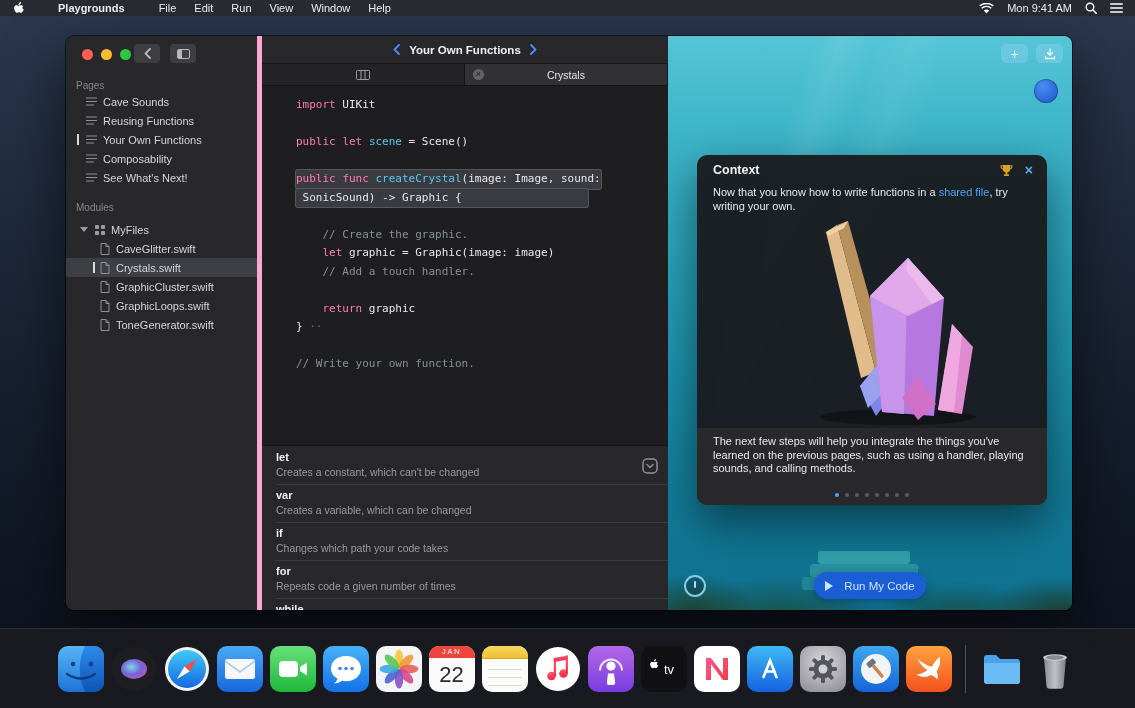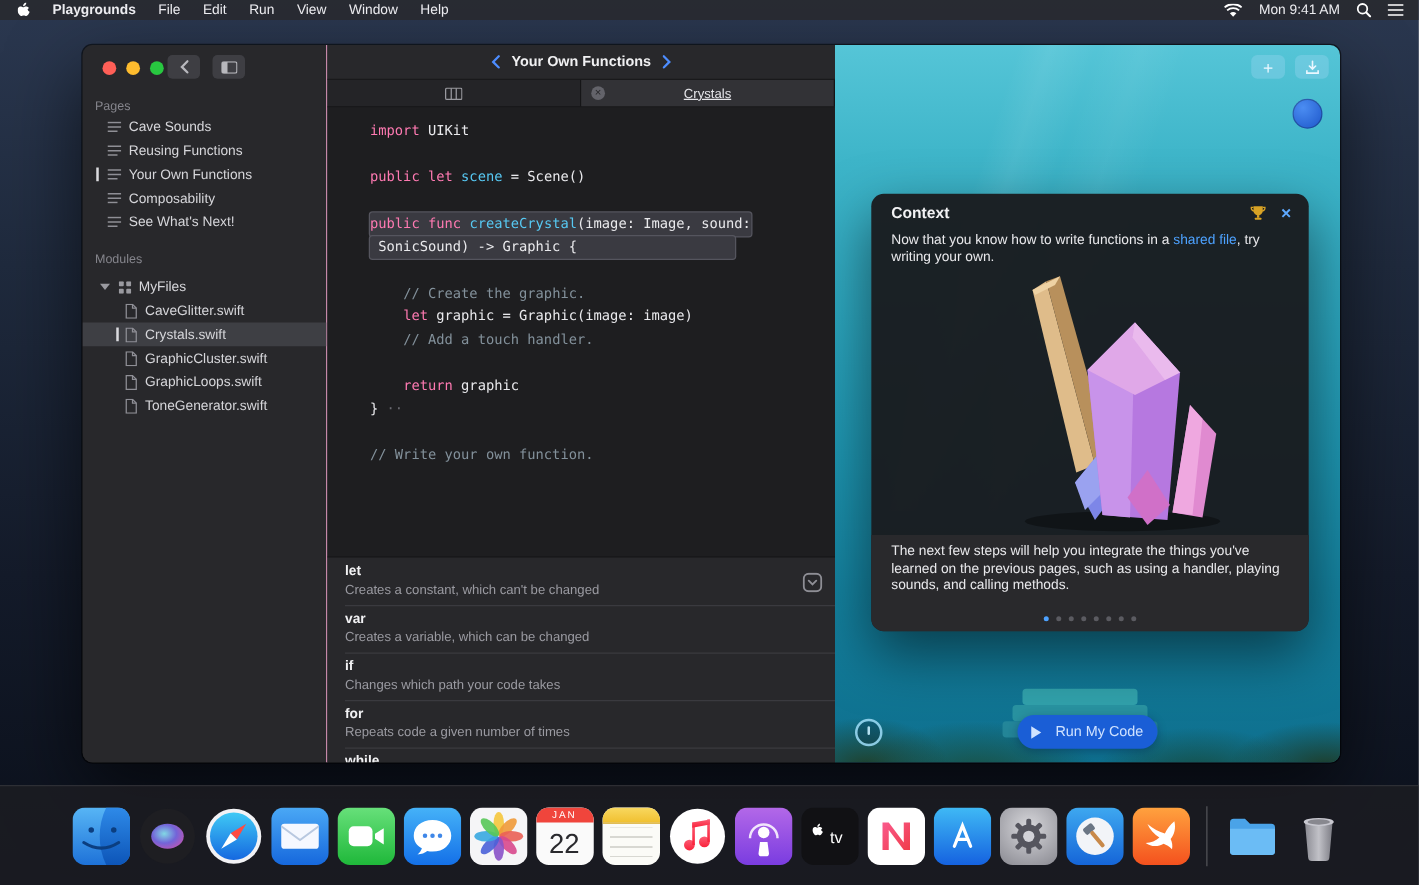--- a/index.html
+++ b/index.html
@@ -11,38 +11,38 @@
     color:#e8e8ec;
     -webkit-font-smoothing:antialiased;
   }
   svg { display:block; }
 
   
   .menubar {
     position:absolute; top:0; left:0; right:0; height:16px; z-index:60;
     background:rgba(40,42,48,0.95);
     display:flex; align-items:center; padding:0 12px;
-    font-size:11px; color:#ececf0;
+    font-size:11px; color:#ececf0;gap:16px;
   }
   .mb-apple { display:flex; align-items:center; padding:0 8px 0 2px; }
   .mb-app-name { font-weight:bold; padding:0 9px; }
   .mb-item { padding:0 9px; }
   .mb-right { margin-left:auto; display:flex; align-items:center; gap:13px; }
   .mb-clock { font-size:11px; }
 
   
   .window {
     position:absolute; left:66px; top:36px; width:1006px; height:574px;
     border-radius:8px; overflow:hidden; background:#202023;
     box-shadow:0 24px 60px rgba(0,0,0,0.6), 0 0 0 1px rgba(0,0,0,0.55);
   }
 
   
   .sidebar { position:absolute; left:0; top:0; width:196px; height:100%;
-    background:#28282b; border-right:1px solid #f9a8d4; }
+    background:#28282b; border-right:5px solid #f9a8d4; }
   .traffic { position:absolute; top:13px; left:16px; display:flex; gap:8px; }
   .tl { width:11px; height:11px; border-radius:50%; }
   .tl.red{background:#ff5f57;} .tl.yellow{background:#febc2e;} .tl.green{background:#28c840;}
   .nav-btns { position:absolute; top:8px; left:68px; display:flex; gap:10px; }
   .nav-btn { width:26px; height:19px; background:#3e3e43; border-radius:4px;
     display:flex; align-items:center; justify-content:center; color:#b8b8bd; }
   .sb-header { position:absolute; left:10px; font-size:10px; color:#85858c; }
   .sb-header.pages { top:44px; } .sb-header.modules { top:166px; }
   .sb-list { position:absolute; left:0; right:0; }
   .sb-list.pages-list { top:56px; }
@@ -65,21 +65,21 @@
   .editor { position:absolute; left:196px; top:0; width:406px; height:100%; background:#1e1e20; }
   .ed-titlebar { position:absolute; top:0; left:0; right:0; height:28px; background:#28282b;
     border-bottom:1px solid #19191b; display:flex; align-items:center; justify-content:center; gap:9px; }
   .ed-title { font-size:11.5px; font-weight:bold; color:#f0f0f2; }
   .nav-chev { display:flex; }
   .ed-tabbar { position:absolute; top:28px; left:0; right:0; height:22px; background:#242427;
     border-bottom:1px solid #151517; display:flex; }
   .tab { flex:1; position:relative; display:flex; align-items:center; justify-content:center;
     border-right:1px solid #151517; color:#9a9aa0; }
   .tab.active { background:#323236; color:#e6e6ea; }
-  .tab-label { font-size:10.5px;text-decoration:underline; }
+  .tab-label { font-size:10.5px; }
   .tab-close { position:absolute; left:8px; top:5px; width:11px; height:11px; border-radius:50%;
     background:#63636a; color:#242428; font-size:9px; line-height:11px; text-align:center; }
 
   .code-area { position:absolute; top:50px; left:0; right:0; bottom:165px;
     background:#1e1e20; padding:10px 0 0 34px; overflow:hidden;
     font-family:"DejaVu Sans Mono", monospace; font-size:11px; line-height:18.5px; }
   .code-line { white-space:pre; height:18.5px; }
   .line-inner { display:inline-block; min-height:18.5px; line-height:18.5px; }
   .code-line.hl .line-inner { background:#3a3a41; box-shadow:0 0 0 1px #55555e; border-radius:2px; min-width:292px; }
   .tok-kw { color:#ff7ab2; } .tok-fn { color:#57c8f2; } .tok-pl { color:#e9e9ec;margin-top:16px; }

